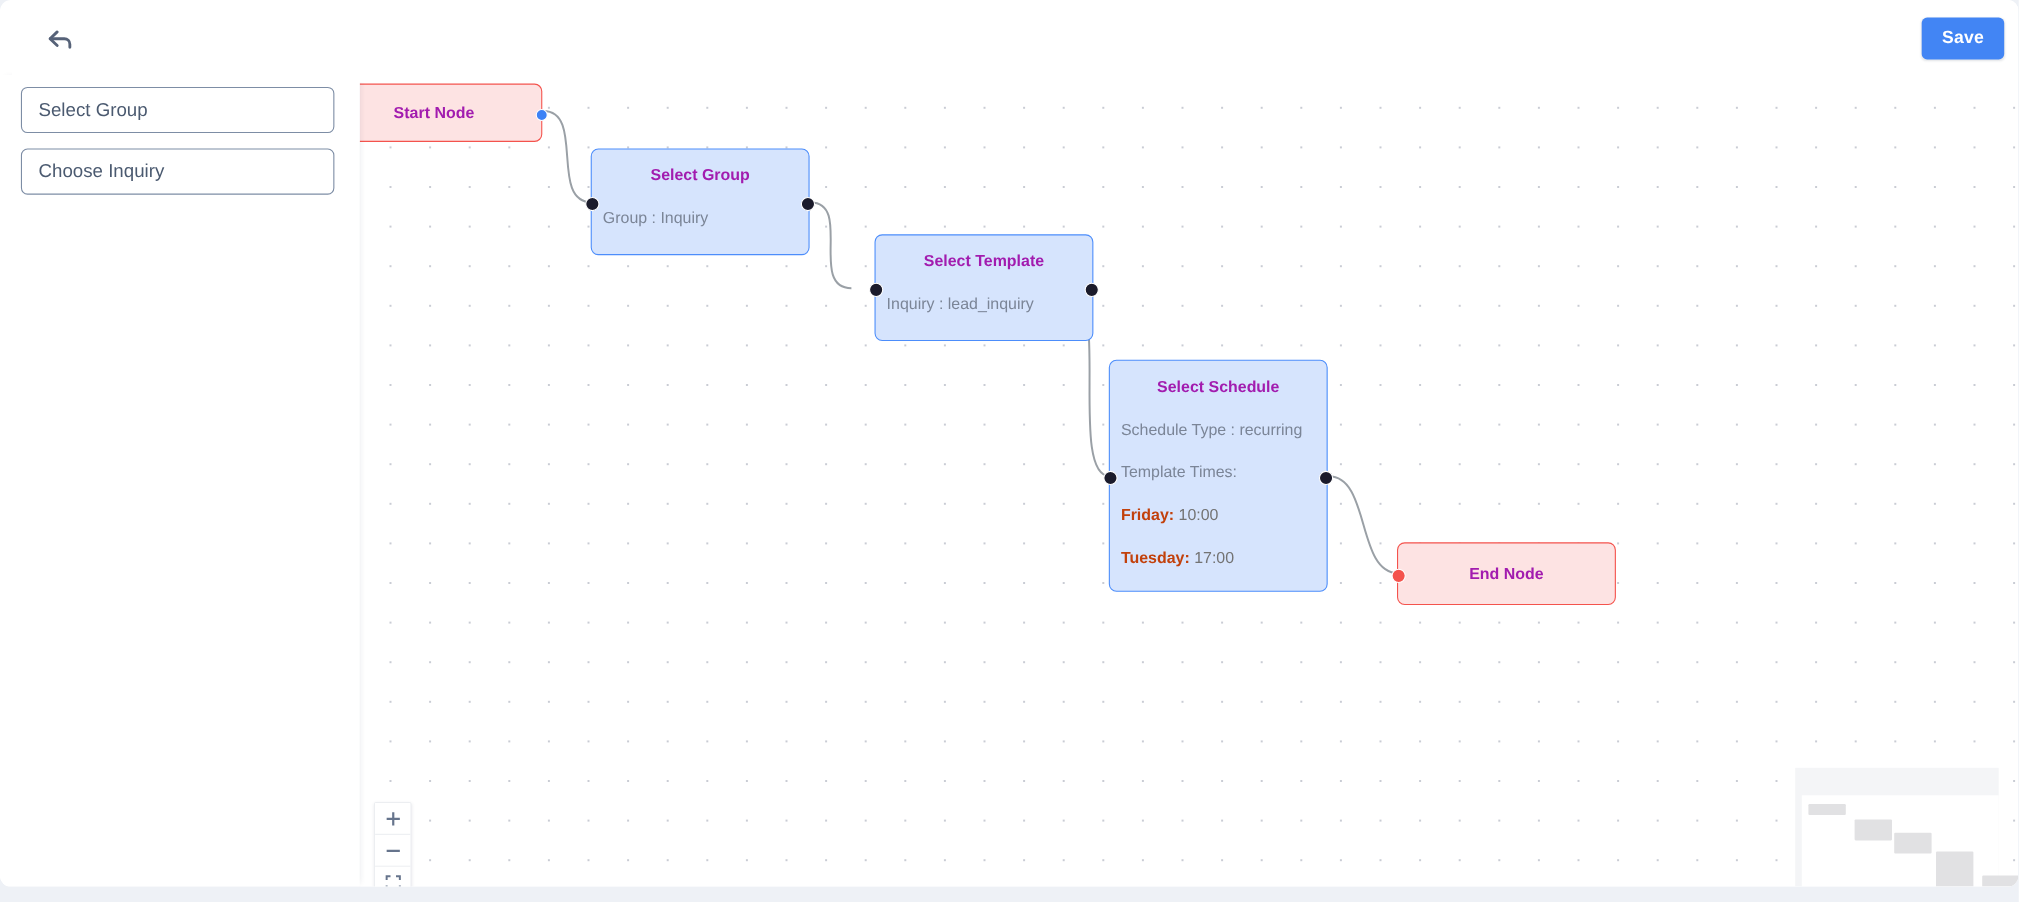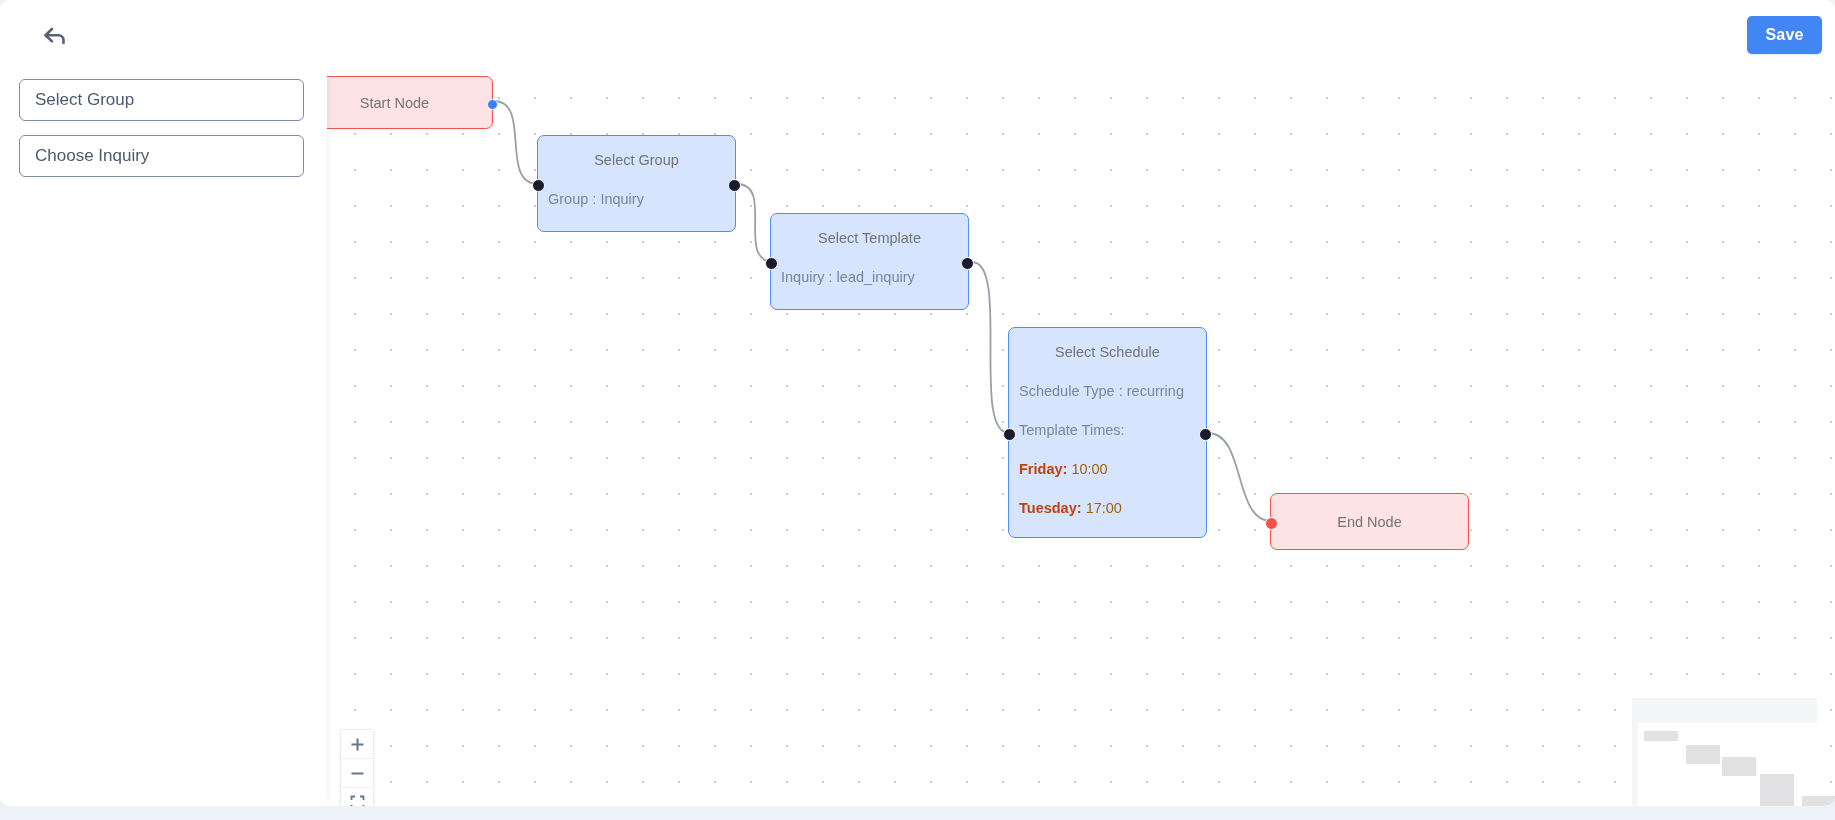--- a/index.html
+++ b/index.html
@@ -127,36 +127,37 @@
     display: flex;
     align-items: center;
     justify-content: center;
   }
   .node.step {
     background: #d6e4fd;
     border: 1.6px solid #4c8dfb;
     padding: 12px 9px 10px 9px;
   }
   .node-title {
-    color: #737373;
+    color: #a21caf;
     font-size: 14.5px;
     text-align: center;
     display: block;
+    font-weight: bold;
   }
   .node.step .node-title { margin: 4px 0 0 0; }
   .node-field {
     color: #7b8597;
     font-size: 14.5px;
     display: block;
     margin-top: 23px;
     padding-left: 1px;
     white-space: nowrap;
   }
   .node-field b { color: #c2410c; font-weight: bold; }
-  .node-field .val { color: #a16207; }
+  .node-field .val { color: #737373; }
   .handle {
     position: absolute;
     width: 11px;
     height: 11px;
     border-radius: 50%;
     background: #1b1b2b;
     border: 1.5px solid #ffffff;
     z-index: 6;
     cursor: crosshair;
   }
@@ -246,21 +247,21 @@
         <span class="handle blue" style="right:-6px; top:22px;"></span>
       </div>
 
       <div class="node step" style="left:210px; top:67px; width:199px; height:97px;">
         <span class="node-title">Select Group</span>
         <span class="node-field">Group : Inquiry</span>
         <span class="handle" style="left:-6px; top:43px;"></span>
         <span class="handle" style="right:-6px; top:43px;"></span>
       </div>
 
-      <div class="node step" style="left:443px; top:145px; width:199px; height:97px;">
+      <div class="node step" style="left:468px; top:145px; width:199px; height:97px;">
         <span class="node-title">Select Template</span>
         <span class="node-field">Inquiry : lead_inquiry</span>
         <span class="handle" style="left:-6px; top:43px;"></span>
         <span class="handle" style="right:-6px; top:43px;"></span>
       </div>
 
       <div class="node step" style="left:681px; top:259px; width:199px; height:211px;">
         <span class="node-title">Select Schedule</span>
         <span class="node-field">Schedule Type : recurring</span>
         <span class="node-field">Template Times:</span>

